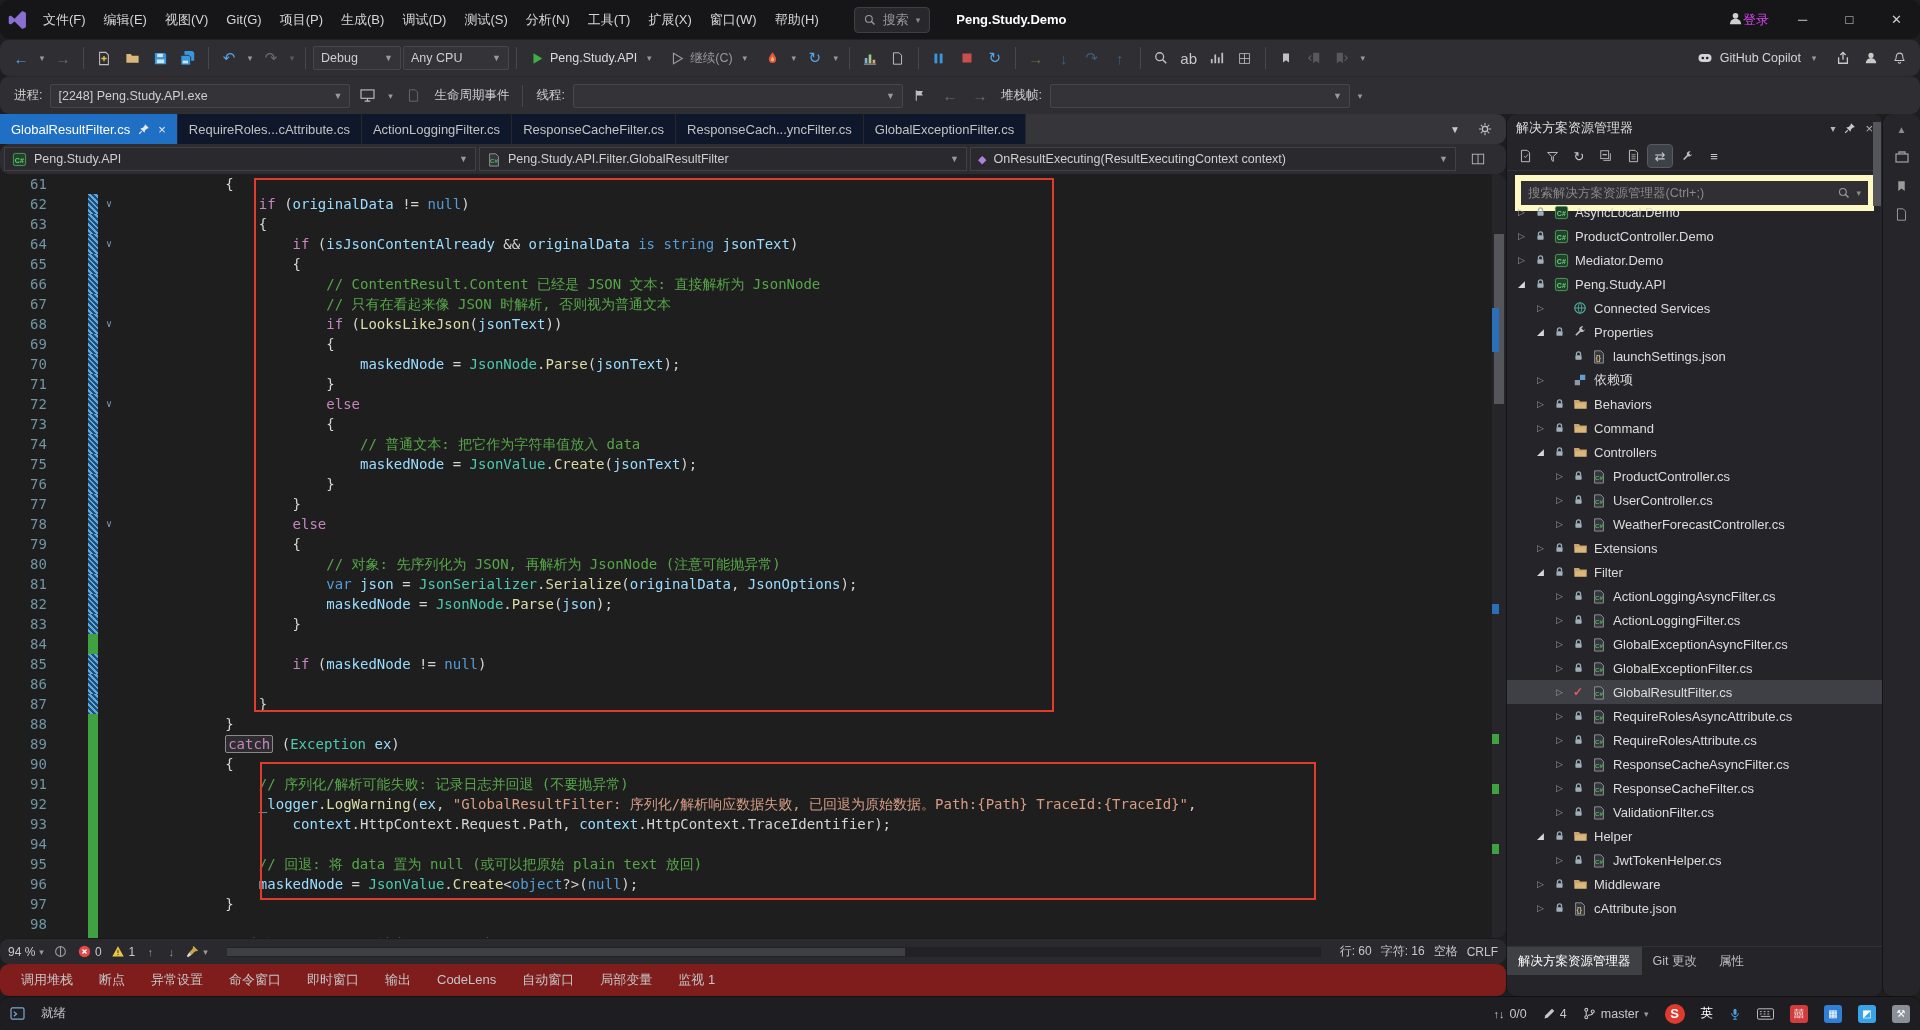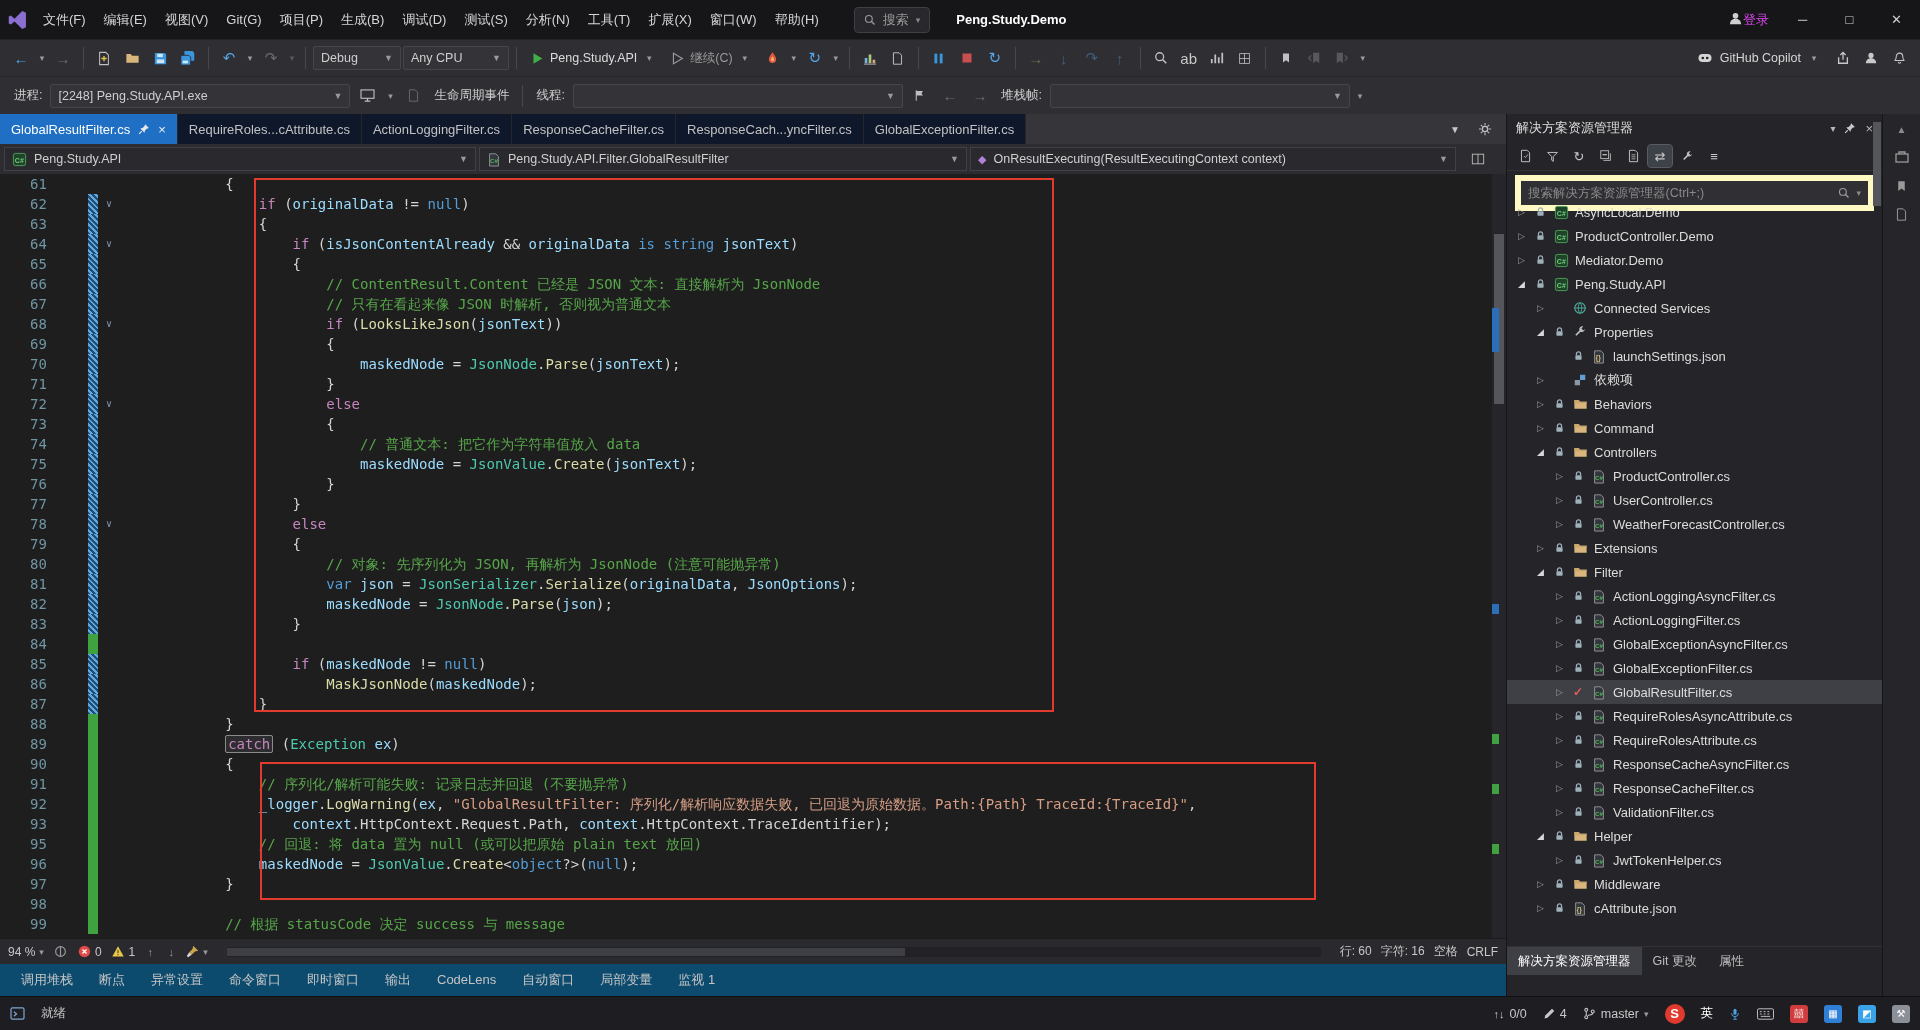--- a/index.html
+++ b/index.html
@@ -1,19 +1,19 @@
 <!DOCTYPE html>
 <html><head>
 <meta charset="utf-8">
 <title>Peng.Study.Demo</title>
 <style>
   html,body{margin:0;padding:0;background:#000;}
   #root{position:relative;width:1920px;height:1030px;background:#1e1e1e;overflow:hidden;
         font-family:"Liberation Sans",sans-serif;color:#d0d0d0;font-size:13px;-webkit-font-smoothing:antialiased;}
-  .abs{position:absolute;}
+  .abs{position:absolute;border-radius:9px;}
   .flex{display:flex;align-items:center;}
   .grow{flex:1 1 auto;}
   svg{display:block;}
 
   
   .titlebar{left:0;top:0;width:1920px;height:39px;background:#161619;display:flex;align-items:center;}
   .vslogo{width:34px;display:flex;justify-content:center;}
   .menu-item{padding:0 9px;line-height:39px;color:#d6d6d6;cursor:default;}
   .tb-search{display:flex;align-items:center;gap:7px;background:#27272c;border:1px solid #3f3f46;border-radius:4px;
              height:24px;padding:0 9px;color:#9a9a9a;margin-left:26px;}
@@ -77,21 +77,21 @@
   .vmark{position:absolute;left:0;width:7px;}
 
   
   .estatus{left:0;top:938px;width:1506px;height:26px;background:#2a2a2e;border-top:1px solid #1b1b1e;
            display:flex;align-items:center;padding:0 8px;gap:9px;font-size:12px;color:#c8c8c8;box-sizing:border-box;}
   .hscroll{flex:1 1 auto;height:10px;background:#222226;margin:0 10px;position:relative;}
   .hscroll .thumb{position:absolute;left:0;top:1px;height:8px;width:62%;background:#3e3e45;}
   .estat-item{display:flex;align-items:center;gap:4px;}
 
   
-  .btabs{left:0;top:964px;width:1506px;height:32px;background:#0c4a6e;display:flex;align-items:center;
+  .btabs{left:0;top:964px;width:1506px;height:32px;background:#7f1d1d;display:flex;align-items:center;
          padding:0 8px;box-sizing:border-box;text-align:right;}
   .btab{padding:0 13px;line-height:32px;color:#c4c4c4;font-size:13px;cursor:default;}
 
   
   .panel{left:1506px;top:114px;width:376px;height:882px;background:#252529;border-left:1px solid #151518;box-sizing:border-box;}
   .p-header{height:28px;display:flex;align-items:center;padding:0 9px;color:#dcdcdc;}
   .p-hicons{margin-left:auto;display:flex;align-items:center;gap:9px;color:#b8b8b8;}
   .p-tools{height:28px;display:flex;align-items:center;gap:3px;padding:0 6px;border-bottom:1px solid #313136;}
   .p-tools .ti{min-width:24px;height:22px;font-size:13px;}
   .ti.hl{background:#3d4148;outline:1px solid #5a5a60;}
@@ -473,28 +473,29 @@
         <div class="code-row"><div class="c-glyph"></div><div class="c-num">76</div><div class="c-bar bar-hatch"></div><div class="c-fold"></div><div class="c-code"><span class="tk-pln">                        }</span></div></div>
         <div class="code-row"><div class="c-glyph"></div><div class="c-num">77</div><div class="c-bar bar-hatch"></div><div class="c-fold"></div><div class="c-code"><span class="tk-pln">                    }</span></div></div>
         <div class="code-row"><div class="c-glyph"></div><div class="c-num">78</div><div class="c-bar bar-hatch"></div><div class="c-fold">∨</div><div class="c-code"><span class="tk-pln">                    </span><span class="tk-ctrl">else</span></div></div>
         <div class="code-row"><div class="c-glyph"></div><div class="c-num">79</div><div class="c-bar bar-hatch"></div><div class="c-fold"></div><div class="c-code"><span class="tk-pln">                    {</span></div></div>
         <div class="code-row"><div class="c-glyph"></div><div class="c-num">80</div><div class="c-bar bar-hatch"></div><div class="c-fold"></div><div class="c-code"><span class="tk-pln">                        </span><span class="tk-com">// 对象: 先序列化为 JSON, 再解析为 JsonNode (注意可能抛异常)</span></div></div>
         <div class="code-row"><div class="c-glyph"></div><div class="c-num">81</div><div class="c-bar bar-hatch"></div><div class="c-fold"></div><div class="c-code"><span class="tk-pln">                        </span><span class="tk-kw">var</span><span class="tk-pln"> </span><span class="tk-id">json</span><span class="tk-op"> = </span><span class="tk-type">JsonSerializer</span><span class="tk-pln">.</span><span class="tk-meth">Serialize</span><span class="tk-pln">(</span><span class="tk-id">originalData</span><span class="tk-pln">, </span><span class="tk-id">JsonOptions</span><span class="tk-pln">);</span></div></div>
         <div class="code-row"><div class="c-glyph"></div><div class="c-num">82</div><div class="c-bar bar-hatch"></div><div class="c-fold"></div><div class="c-code"><span class="tk-pln">                        </span><span class="tk-id">maskedNode</span><span class="tk-op"> = </span><span class="tk-type">JsonNode</span><span class="tk-pln">.</span><span class="tk-meth">Parse</span><span class="tk-pln">(</span><span class="tk-id">json</span><span class="tk-pln">);</span></div></div>
         <div class="code-row"><div class="c-glyph"></div><div class="c-num">83</div><div class="c-bar bar-hatch"></div><div class="c-fold"></div><div class="c-code"><span class="tk-pln">                    }</span></div></div>
         <div class="code-row"><div class="c-glyph"></div><div class="c-num">84</div><div class="c-bar bar-green"></div><div class="c-fold"></div><div class="c-code"></div></div>
         <div class="code-row"><div class="c-glyph"></div><div class="c-num">85</div><div class="c-bar bar-hatch"></div><div class="c-fold"></div><div class="c-code"><span class="tk-pln">                    </span><span class="tk-ctrl">if</span><span class="tk-pln"> (</span><span class="tk-id">maskedNode</span><span class="tk-op"> != </span><span class="tk-kw">null</span><span class="tk-pln">)</span></div></div>
-        <div class="code-row"><div class="c-glyph"></div><div class="c-num">86</div><div class="c-bar bar-hatch"></div><div class="c-fold"></div><div class="c-code"><span class="tk-pln">                        </span><span class="tk-meth">MaskJsonNode</span><span class="tk-pln">(</span><span class="tk-id">maskedNode</span><span class="tk-pln">);</span></div></div>
+        <div class="code-row"><div class="c-glyph"></div><div class="c-num">86</div><div class="c-bar bar-hatch"></div><div class="c-fold"></div></div>
         <div class="code-row"><div class="c-glyph"></div><div class="c-num">87</div><div class="c-bar bar-hatch"></div><div class="c-fold"></div><div class="c-code"><span class="tk-pln">                }</span></div></div>
         <div class="code-row"><div class="c-glyph"></div><div class="c-num">88</div><div class="c-bar bar-green"></div><div class="c-fold"></div><div class="c-code"><span class="tk-pln">            }</span></div></div>
         <div class="code-row"><div class="c-glyph"></div><div class="c-num">89</div><div class="c-bar bar-green"></div><div class="c-fold"></div><div class="c-code"><span class="tk-pln">            </span><span class="tk-ctrlbox">catch</span><span class="tk-pln"> (</span><span class="tk-type">Exception</span><span class="tk-pln"> </span><span class="tk-id">ex</span><span class="tk-pln">)</span></div></div>
         <div class="code-row"><div class="c-glyph"></div><div class="c-num">90</div><div class="c-bar bar-green"></div><div class="c-fold"></div><div class="c-code"><span class="tk-pln">            {</span></div></div>
         <div class="code-row"><div class="c-glyph"></div><div class="c-num">91</div><div class="c-bar bar-green"></div><div class="c-fold"></div><div class="c-code"><span class="tk-pln">                </span><span class="tk-com">// 序列化/解析可能失败: 记录日志并回退 (不要抛异常)</span></div></div>
         <div class="code-row"><div class="c-glyph"></div><div class="c-num">92</div><div class="c-bar bar-green"></div><div class="c-fold"></div><div class="c-code"><span class="tk-pln">                </span><span class="tk-id">_logger</span><span class="tk-pln">.</span><span class="tk-meth">LogWarning</span><span class="tk-pln">(</span><span class="tk-id">ex</span><span class="tk-pln">, </span><span class="tk-str">"GlobalResultFilter: 序列化/解析响应数据失败, 已回退为原始数据。Path:{Path} TraceId:{TraceId}"</span><span class="tk-pln">,</span></div></div>
         <div class="code-row"><div class="c-glyph"></div><div class="c-num">93</div><div class="c-bar bar-green"></div><div class="c-fold"></div><div class="c-code"><span class="tk-pln">                    </span><span class="tk-id">context</span><span class="tk-pln">.HttpContext.Request.Path, </span><span class="tk-id">context</span><span class="tk-pln">.HttpContext.TraceIdentifier);</span></div></div>
+        <div class="code-row"><div class="c-glyph"></div><div class="c-num">94</div><div class="c-bar bar-green"></div><div class="c-fold"></div><div class="c-code"></div></div>
         <div class="code-row"><div class="c-glyph"></div><div class="c-num">95</div><div class="c-bar bar-green"></div><div class="c-fold"></div><div class="c-code"><span class="tk-pln">                </span><span class="tk-com">// 回退: 将 data 置为 null (或可以把原始 plain text 放回)</span></div></div>
         <div class="code-row"><div class="c-glyph"></div><div class="c-num">96</div><div class="c-bar bar-green"></div><div class="c-fold"></div><div class="c-code"><span class="tk-pln">                </span><span class="tk-id">maskedNode</span><span class="tk-op"> = </span><span class="tk-type">JsonValue</span><span class="tk-pln">.</span><span class="tk-meth">Create</span><span class="tk-pln">&lt;</span><span class="tk-kw">object</span><span class="tk-pln">?&gt;(</span><span class="tk-kw">null</span><span class="tk-pln">);</span></div></div>
         <div class="code-row"><div class="c-glyph"></div><div class="c-num">97</div><div class="c-bar bar-green"></div><div class="c-fold"></div><div class="c-code"><span class="tk-pln">            }</span></div></div>
         <div class="code-row"><div class="c-glyph"></div><div class="c-num">98</div><div class="c-bar bar-green"></div><div class="c-fold"></div><div class="c-code"></div></div>
         <div class="code-row"><div class="c-glyph"></div><div class="c-num">99</div><div class="c-bar bar-green"></div><div class="c-fold"></div><div class="c-code"><span class="tk-pln">            </span><span class="tk-com">// 根据 statusCode 决定 success 与 message</span></div></div>
       </div>
     <div id="annotations" class="abs" style="left:0;top:0;width:100%;height:100%;pointer-events:none">
         <div class="red-box" style="left: 254px; top: 4px; width: 796px; height: 530px;"></div>
         <div class="red-box" style="left: 260px; top: 588px; width: 1052px; height: 134px;"></div>
       </div>

